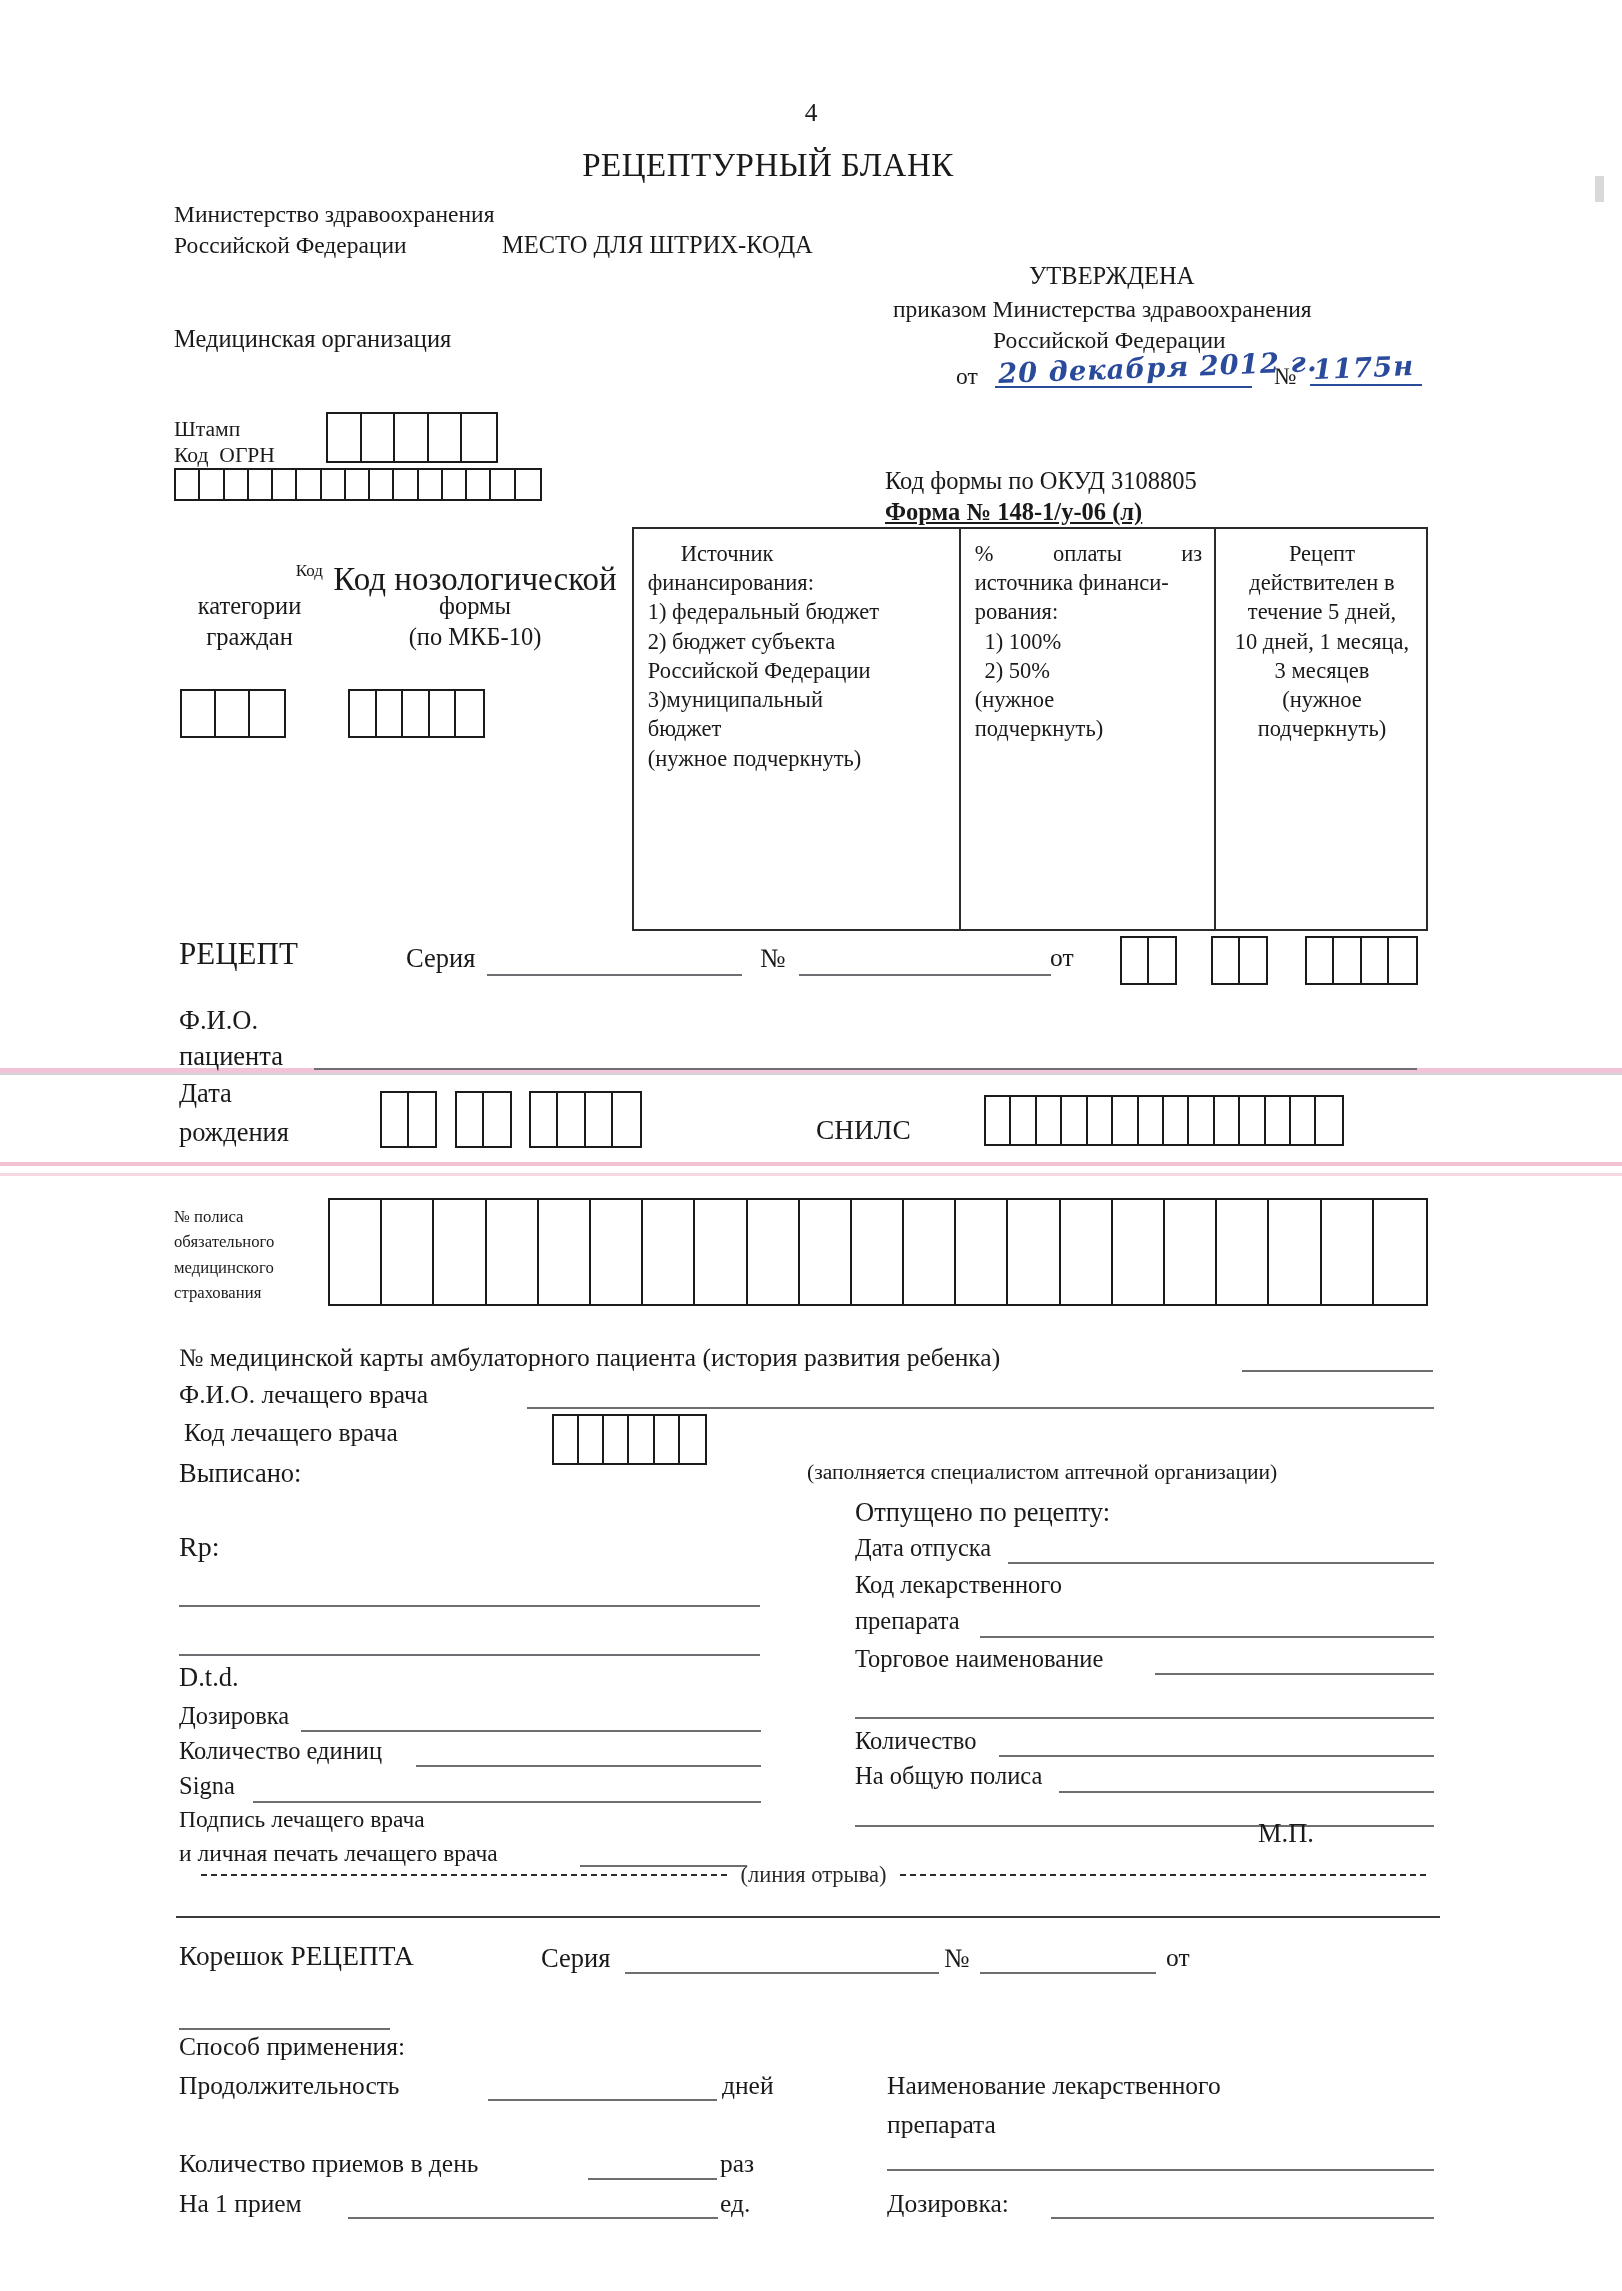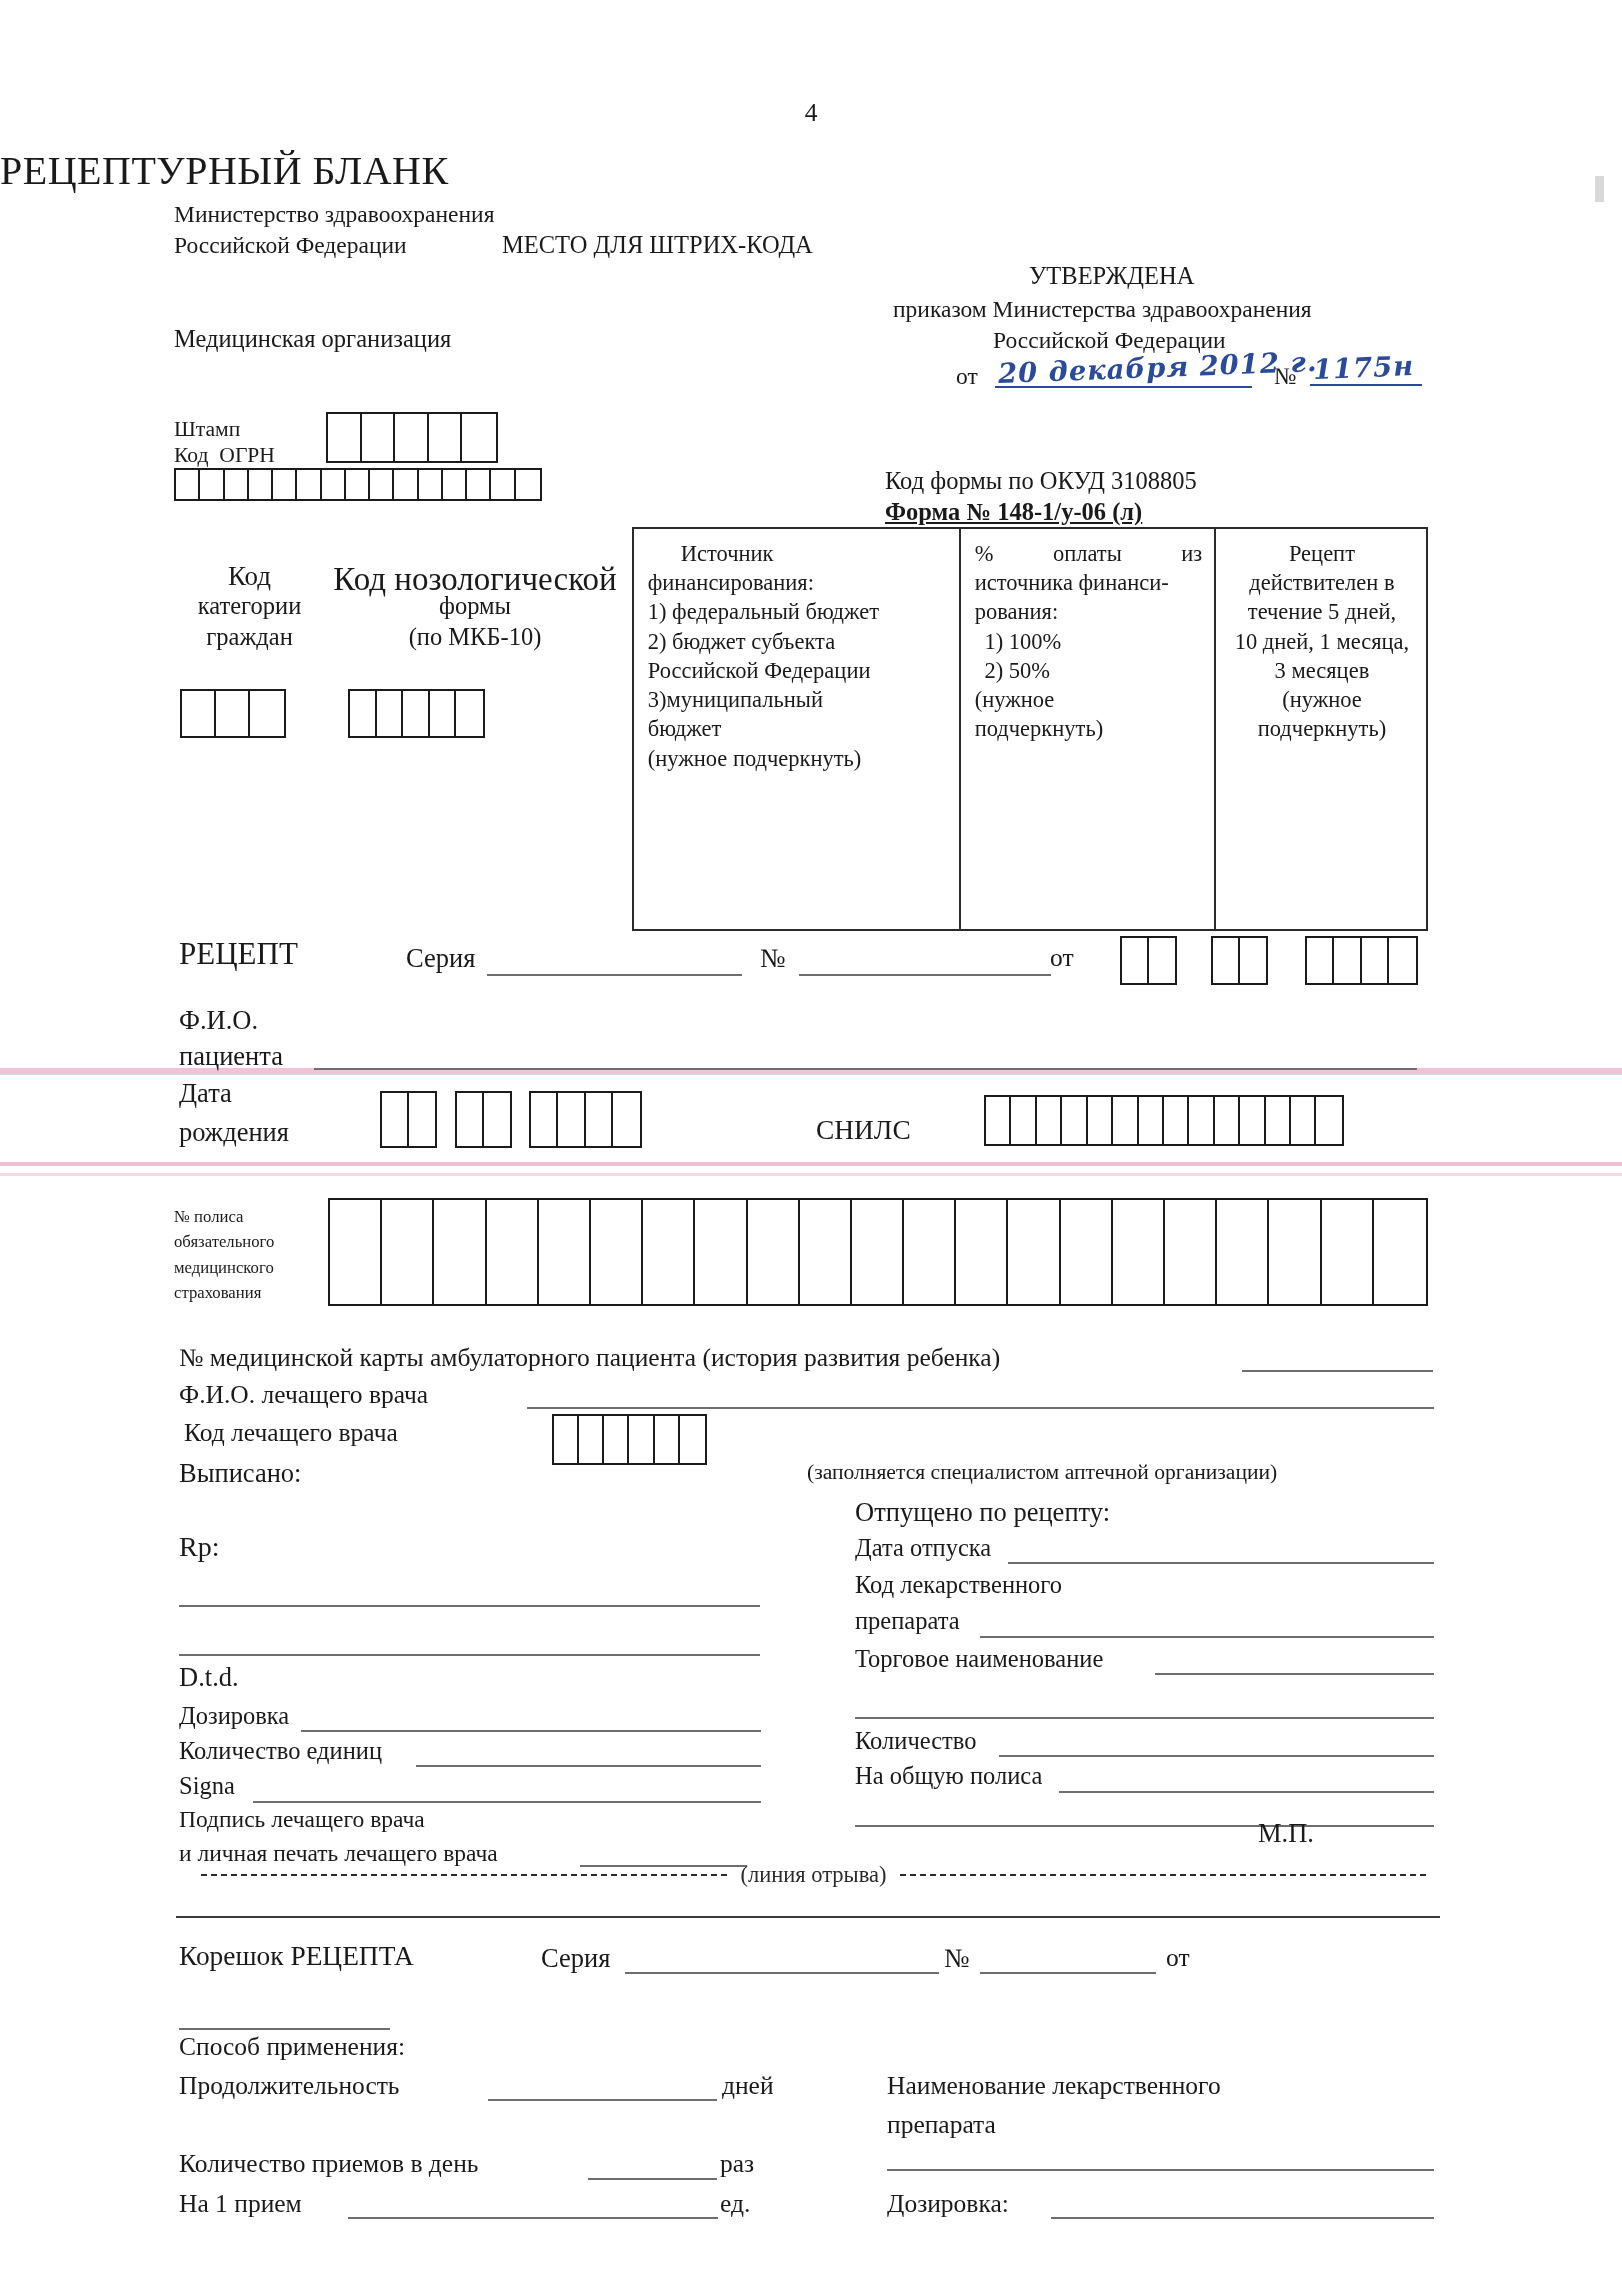--- a/index.html
+++ b/index.html
@@ -53,21 +53,22 @@
     left: 0;
     width: 1622px;
     text-align: center;
     font-size: 25.5px;
   }
   .doc-title {
     position: absolute;
     top: 147px;
     left: 0;
     width: 1536px;
-    font-size: 40px;
+    text-align: center;
+    font-size: 33px;
     letter-spacing: 0.5px;
   }
 
   
   .cells {
     position: absolute;
     display: flex;
     border: 2px solid #1b1b1b;
     box-sizing: border-box;
     background: #fff;
@@ -212,21 +213,21 @@
       <i style="width: 6.66667%;"></i>
       <i style="width: 6.66667%;"></i>
       <i style="width: 6.66667%;"></i>
       <i style="width: 6.66667%;"></i>
       <i style="width: 6.66667%;"></i>
       <i style="width: 6.66667%;"></i>
       <i style="width: 6.66667%;"></i>
       <i style="width: 6.66667%;"></i>
     </div>
 
-  <div class="t center" style="left:176px; top:561px; width:147px; font-size:27px;">Код</div>
+  <div class="t center" style="left:176px; top:561px; width:147px; font-size:17px;text-align:right;">Код</div>
   <div class="t center" style="left:176px; top:592px; width:147px; font-size:24.5px;">категории</div>
   <div class="t center" style="left:176px; top:623px; width:147px; font-size:24.5px;">граждан</div>
 
   <div class="t center" style="left:333px; top:561px; width:284px; font-size:33px;">Код нозологической</div>
   <div class="t center" style="left:333px; top:592px; width:284px; font-size:24.5px;">формы</div>
   <div class="t center" style="left:333px; top:623px; width:284px; font-size:24.5px;">(по МКБ-10)</div>
 
   <div class="cells" id="category-cells" style="left:180px; top:689px; width:106px; height:49px;">
       <i style="width: 33.3333%;"></i>
       <i style="width: 33.3333%;"></i>

